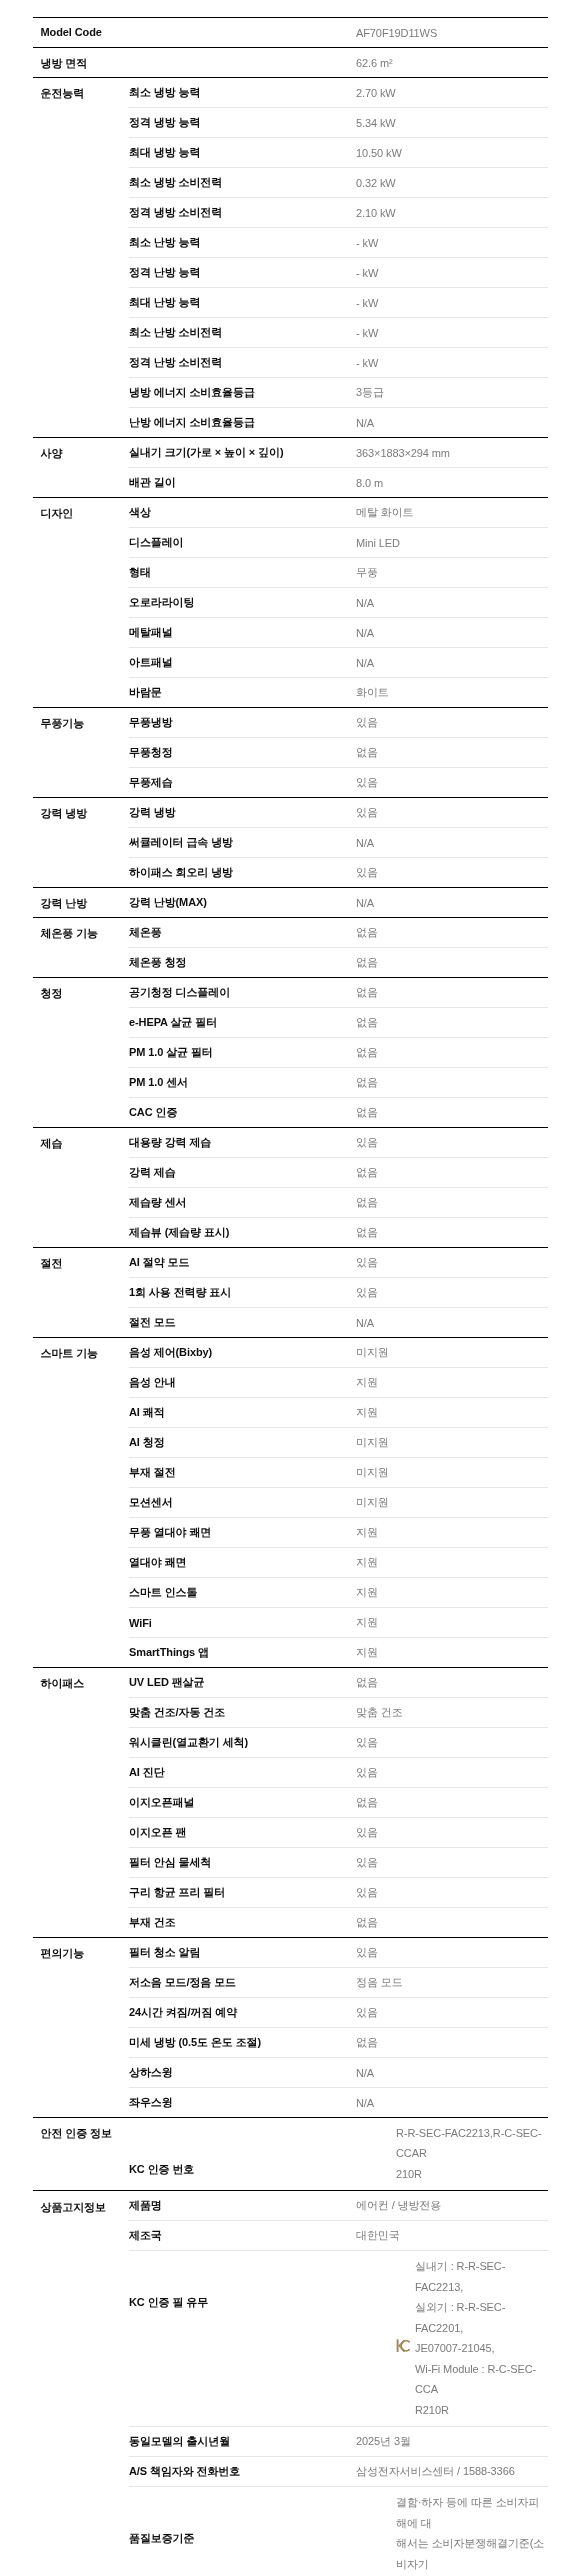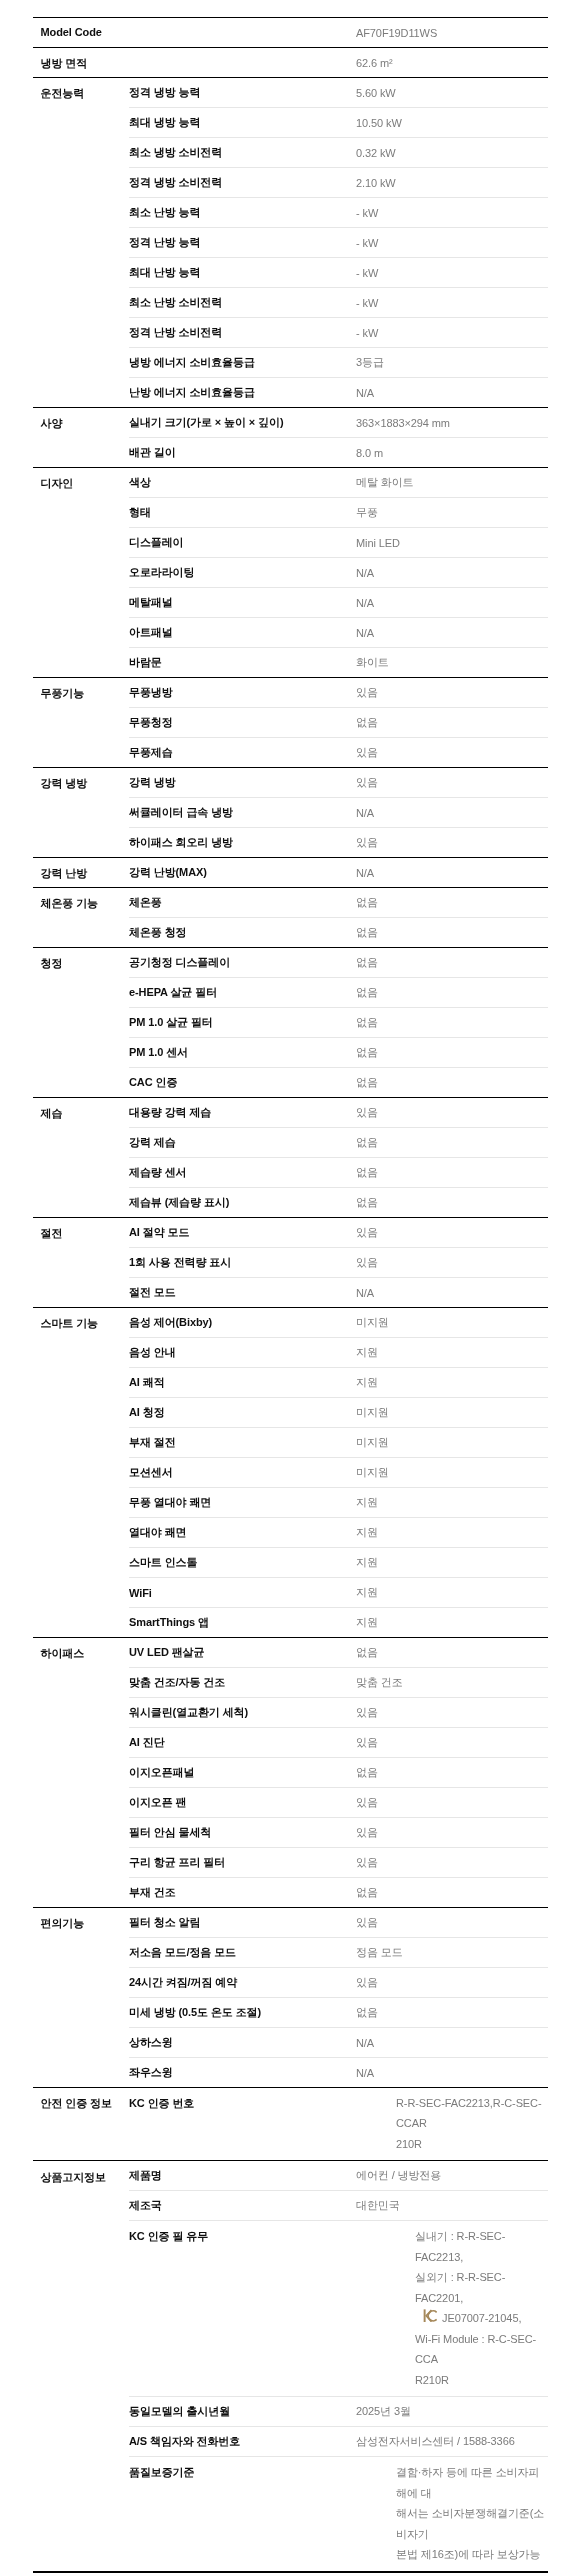--- a/index.html
+++ b/index.html
@@ -53,24 +53,24 @@
     font-size:11px;
     font-weight:400;
     color:#7b7b7b;
     letter-spacing:-0.1px;
   }
   .row.multi{
     align-items:flex-start;
     min-height:0;
     padding:4.8px 0 6.1px 0;
   }
-  .row.multi .label{line-height:20.5px;}
+  .row.multi .label{line-height:20.5px;margin-top:36px;}
   .v-line{line-height:20.5px;margin-left:40px;}
   .kc-indent{padding-left:19px;}
-  .v-line.with-icon{display:flex;align-items:center;justify-content:center;}
+  .v-line.with-icon{display:flex;align-items:center;}
   .kc-icon{
     flex:0 0 auto;
     margin-left:-19px;
     margin-right:4.8px;
     display:inline-block;
   }
 </style>
 </head>
 <body>
 
@@ -91,22 +91,26 @@
           <div class="row">
             <div class="label"></div>
             <div class="value">62.6 m²</div>
           </div>
         </div>
       </div>
       <div class="section">
         <div class="cat">운전능력</div>
         <div class="rows">
           <div class="row">
+            <div class="label">최소 냉방 능력</div>
+            <div class="value">2.70 kW</div>
+          </div>
+          <div class="row">
             <div class="label">정격 냉방 능력</div>
-            <div class="value">5.60 kW</div>
+            <div class="value">5.34 kW</div>
           </div>
           <div class="row">
             <div class="label">최대 냉방 능력</div>
             <div class="value">10.50 kW</div>
           </div>
           <div class="row">
             <div class="label">최소 냉방 소비전력</div>
             <div class="value">0.32 kW</div>
           </div>
           <div class="row">
@@ -157,26 +161,26 @@
         </div>
       </div>
       <div class="section">
         <div class="cat">디자인</div>
         <div class="rows">
           <div class="row">
             <div class="label">색상</div>
             <div class="value">메탈 화이트</div>
           </div>
           <div class="row">
+            <div class="label">디스플레이</div>
+            <div class="value">Mini LED</div>
+          </div>
+          <div class="row">
             <div class="label">형태</div>
             <div class="value">무풍</div>
-          </div>
-          <div class="row">
-            <div class="label">디스플레이</div>
-            <div class="value">Mini LED</div>
           </div>
           <div class="row">
             <div class="label">오로라라이팅</div>
             <div class="value">N/A</div>
           </div>
           <div class="row">
             <div class="label">메탈패널</div>
             <div class="value">N/A</div>
           </div>
           <div class="row">

